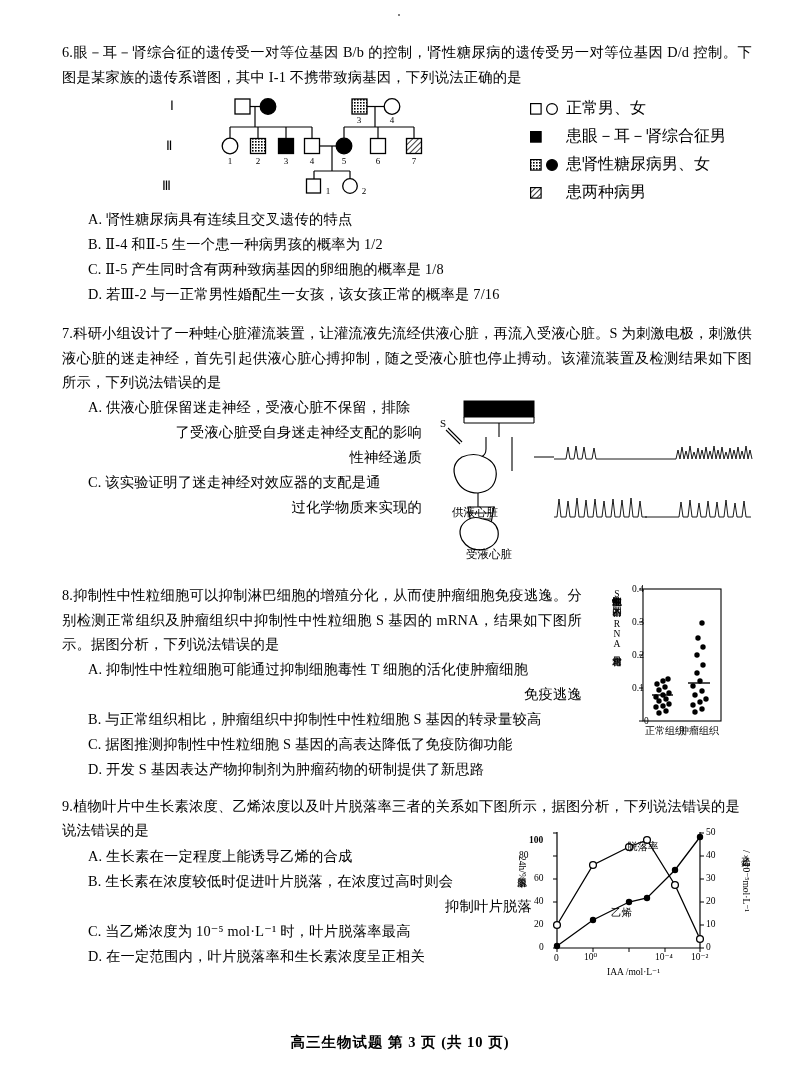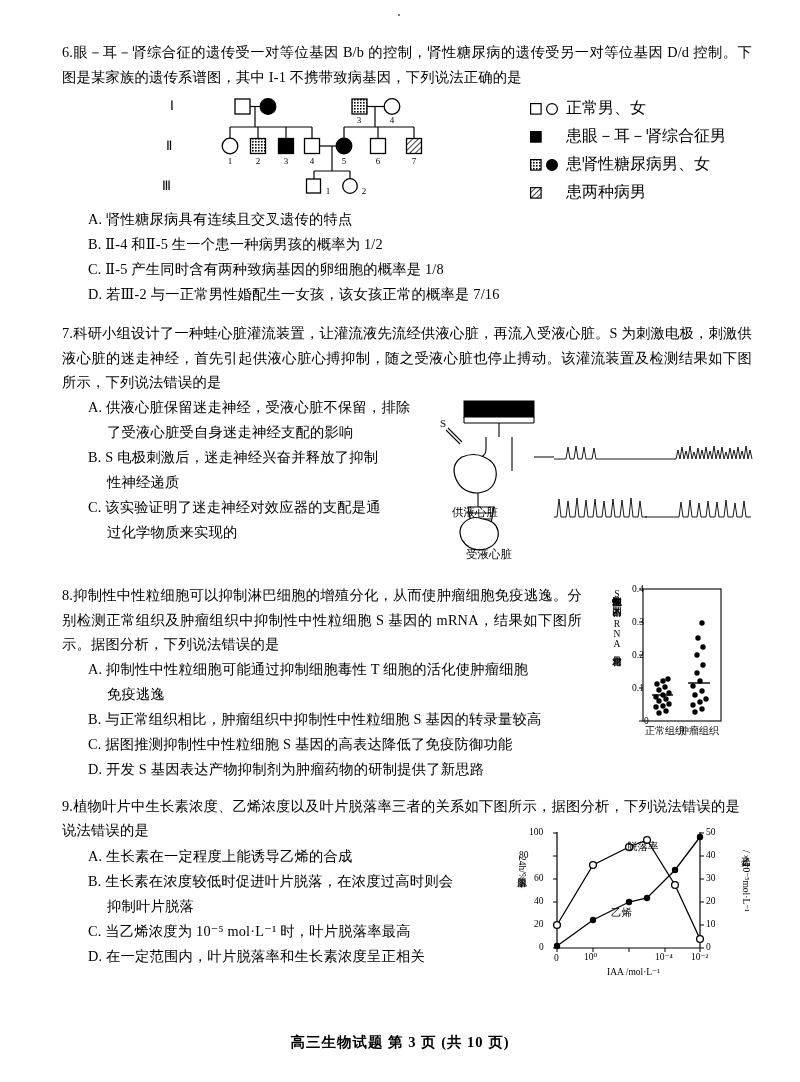--- a/index.html
+++ b/index.html
@@ -41,20 +41,21 @@
     font-family: "Liberation Serif", serif;
   }
   .opt {
     font-size: 14.3px;
     line-height: 1.75;
     margin-left: 26px;
     letter-spacing: 0.2px;
   }
   .opt-indent {
     margin-left: 45px;
+    text-align: right;
   }
 
   
   .ped-wrap {
     position: relative;
     height: 108px;
     margin: 4px 0 6px 0;
   }
   .ped {
     position: absolute;
@@ -335,21 +336,20 @@
               <path d="M250 120 l3 0 l2 -15 l2 15 l5 0 l2 -17 l2 17 l5 0 l2 -14 l2 14 l5 0 l2 -16 l2 16 l5 0 l2 -15 l2 15 l5 0 l2 -17 l2 17 l5 0 l2 -14 l2 14 l5 0 l2 -16 l2 16 l5 0"></path>
             </g>
           </svg>
           <span class="lab" style="left:26px; top:108px;">供液心脏</span>
           <span class="lab" style="left:40px; top:150px;">受液心脏</span>
         </div>
 
         <div style="width:360px;">
           <div class="opt">A. 供液心脏保留迷走神经，受液心脏不保留，排除</div>
           <div class="opt opt-indent">了受液心脏受自身迷走神经支配的影响</div>
-          <div class="opt">B. S 电极刺激后，迷走神经兴奋并释放了抑制</div>
           <div class="opt opt-indent">性神经递质</div>
           <div class="opt">C. 该实验证明了迷走神经对效应器的支配是通</div>
           <div class="opt opt-indent">过化学物质来实现的</div>
         </div>
       </div>
     </div>
 
     <div class="q" style="margin-top:12px;">
       <div style="position:relative; min-height:182px;">
 
@@ -489,21 +489,21 @@
               <circle cx="185" cy="17" r="3.2"></circle>
             </g>
           </svg>
 
           
           <span class="tick" style="left:24px; top:122px;">0</span>
           <span class="tick" style="left:19px; top:99px;">20</span>
           <span class="tick" style="left:19px; top:76px;">40</span>
           <span class="tick" style="left:19px; top:53px;">60</span>
           <span class="tick" style="left:4px; top:30px;">80</span>
-          <span class="tick" style="left:14px; top:7px;">100</span>
+          <span class="tick" style="left:14px; top:15px;font-weight:bold;">100</span>
           
           <span class="tick" style="left:191px; top:122px;">0</span>
           <span class="tick" style="left:191px; top:99px;">10</span>
           <span class="tick" style="left:191px; top:76px;">20</span>
           <span class="tick" style="left:191px; top:53px;">30</span>
           <span class="tick" style="left:191px; top:30px;">40</span>
           <span class="tick" style="left:191px; top:7px;">50</span>
           
           <span class="tick" style="left:39px; top:133px;">0</span>
           <span class="tick" style="left:69px; top:131px;">10⁰</span>

